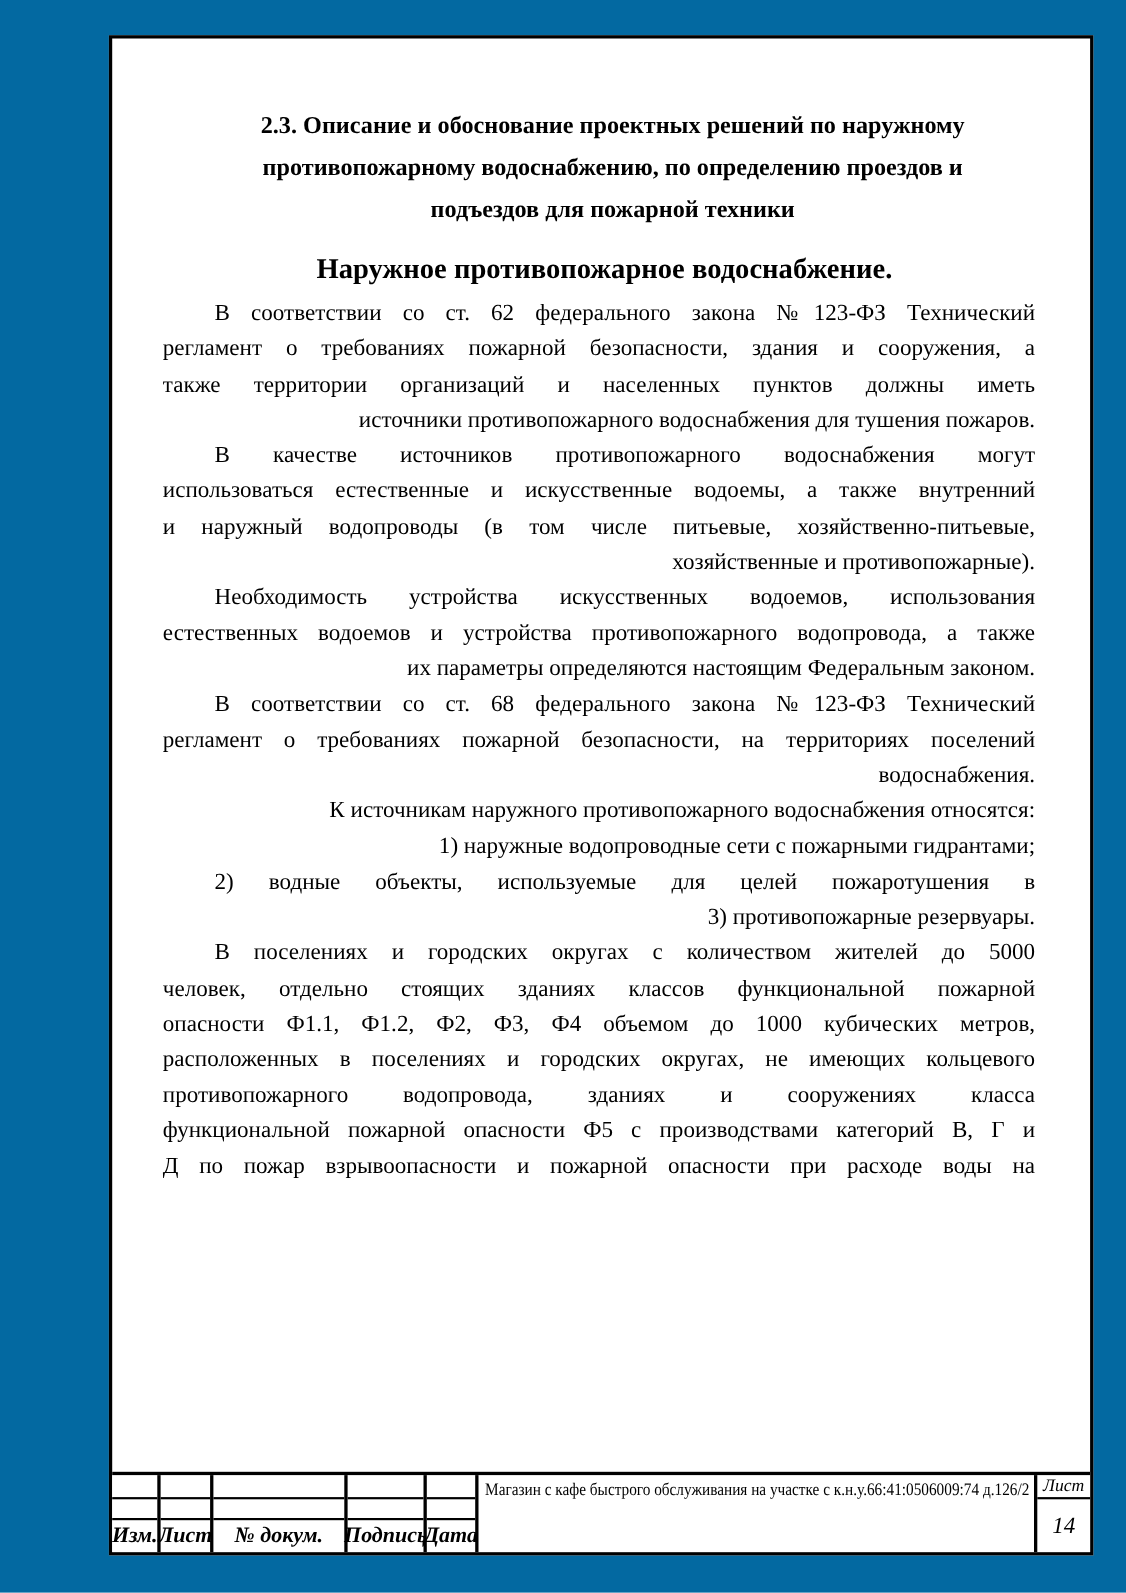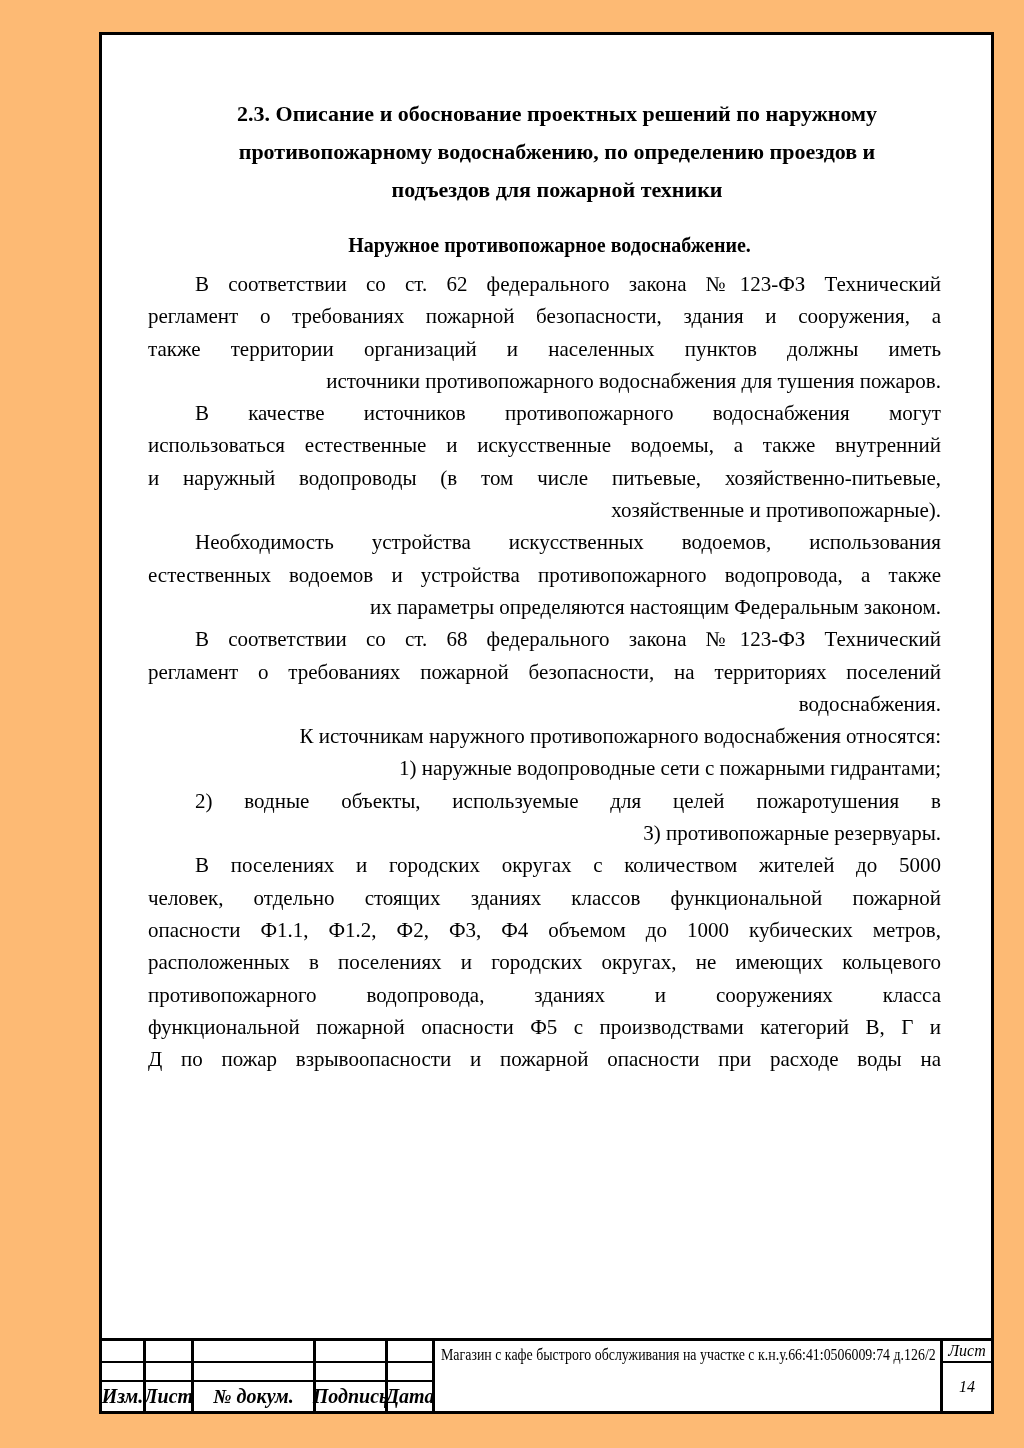--- a/index.html
+++ b/index.html
@@ -1,20 +1,20 @@
 <!DOCTYPE html>
 <html lang="ru"><head>
 <meta charset="utf-8">
 <style>
   html, body { margin: 0; padding: 0; background: #ffffff; }
   .page {
     position: relative;
     width: 1024px;
     height: 1448px;
-    background: #fdba74;
+    background: #0369a1;
     color: #000000;
     font-family: "Liberation Serif", "DejaVu Serif", serif;
     overflow: hidden;
   }
   .frame {
     position: absolute;
     left: 99px;
     top: 32px;
     width: 889px;
     height: 1376px;
@@ -29,21 +29,21 @@
   }
   .heading {
     font-weight: bold;
     font-size: 22px;
     line-height: 38px;
     text-align: center;
     padding-left: 25px;
   }
   .subheading {
     font-weight: bold;
-    font-size: 20px;
+    font-size: 26px;
     line-height: 38px;
     text-align: center;
     padding-left: 10px;
     margin-top: 17px;
     margin-bottom: 4px;
   }
   .bodytext {
     font-size: 21px;
     line-height: 32.3px;
   }
@@ -110,21 +110,21 @@
     align-items: center;
     justify-content: center;
     font-size: 16px;
     box-sizing: border-box;
   }
   .sheet-num {
     flex: 1;
     display: flex;
     align-items: center;
     justify-content: center;
-    font-size: 16px;
+    font-size: 21px;
   }
 </style>
 </head>
 <body>
 
 <div class="page">
   <div class="frame">
 
     <div class="content">
       <div class="heading">

